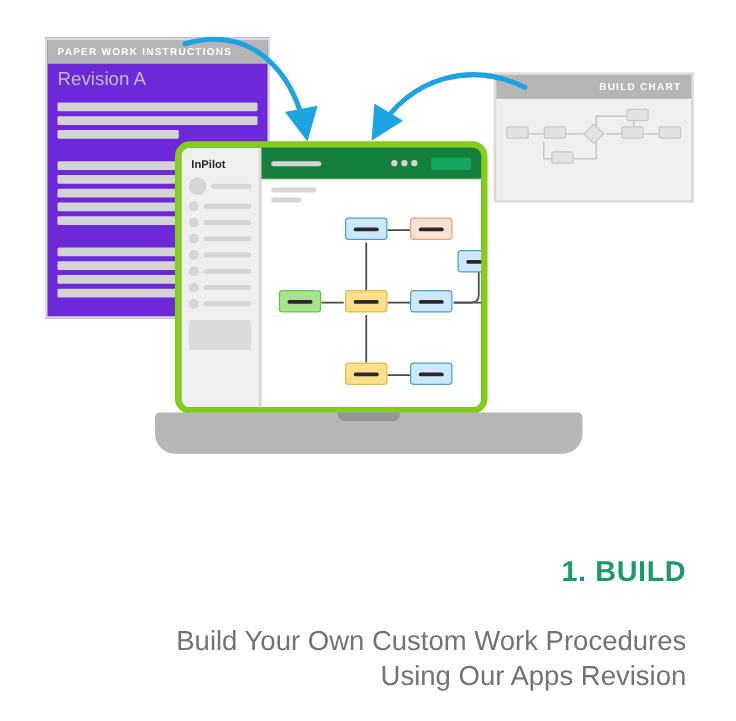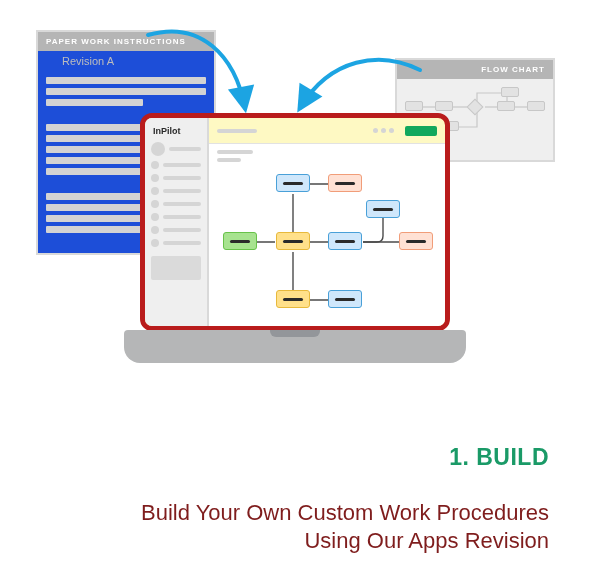--- a/index.html
+++ b/index.html
@@ -1,37 +1,37 @@
 <!DOCTYPE html>
 <html><head>
 <meta charset="utf-8">
 <style>
 * { margin:0; padding:0; box-sizing:border-box; }
 body { font-family: -apple-system, BlinkMacSystemFont, "Segoe UI", Helvetica, Arial, sans-serif; background:#fff; width:589px; height:577px; position:relative; overflow:hidden; color:#545454;}
 .stage { position:relative; width:589px; height:400px; }
 
 
-.paper-doc { position:absolute; left:36px; top:30px; width:180px; height:225px; background:#1d4ed8; border:2px solid #d9d9d9; }
+.paper-doc { position:absolute; left:36px; top:30px; width:180px; height:225px; background:#6d28d9; border:2px solid #d9d9d9; }
 .paper-doc .title-bar { background:#b5b5b5; color:#fff; font-size:8px; letter-spacing:1px; font-weight:700; padding:5px 8px; }
-.paper-doc .rev { font-size:11px; color:#bdbdbd; padding:4px 24px 6px; }
+.paper-doc .rev { font-size:15px; color:#bdbdbd; padding:4px 8px 6px; }
 .paper-doc .line { background:#d3d3d3; height:7px; margin:4px 8px; border-radius:1px; }
 .paper-doc .line.short { width:55%; }
 .paper-doc .gap { height:10px; }
 
 
 .flow-card { position:absolute; right:34px; top:58px; width:160px; height:104px; background:#efefef; border:2px solid #d9d9d9; }
 .flow-card .title-bar { background:#b5b5b5; color:#fff; font-size:8px; letter-spacing:1px; font-weight:700; text-align:right; padding:5px 8px; }
 .flow-mini { position:relative; width:100%; height:80px; }
 .flow-mini .n { position:absolute; width:18px; height:10px; background:#e2e2e2; border:1.5px solid #c7c7c7; border-radius:2px; }
 .flow-mini .d { position:absolute; width:12px; height:12px; background:#e2e2e2; border:1.5px solid #c7c7c7; transform:rotate(45deg); }
 .flow-mini svg { position:absolute; left:0; top:0; }
 
 
 .laptop { position:absolute; left:124px; top:113px; width:342px; height:250px; }
-.laptop-screen { position:absolute; left:16px; top:0; width:310px; height:218px; background:#fef9c3; border:5px solid #b91c1c; border-radius:12px; overflow:hidden; }
+.laptop-screen { position:absolute; left:16px; top:0; width:250px; height:218px; background:#15803d; border:5px solid #84cc16; border-radius:12px; overflow:hidden; }
 .laptop-base { position:absolute; left:0; bottom:0; width:342px; height:33px; background:#b5b6b7; border-radius:4px 4px 16px 16px; }
 .laptop-base .notch { position:absolute; left:50%; transform:translateX(-50%); top:0; width:50px; height:7px; background:#93969a; border-radius:0 0 6px 6px; }
 
 
 .app { display:flex; width:100%; height:100%; }
 .app-sidebar { width:64px; background:#efefef; border-right:2px solid #d9d9d9; padding:6px 6px; display:flex; flex-direction:column; gap:5px; }
 .brand { font-size:9px; font-weight:700; color:#2a2a2a; padding:2px 0 1px 2px; }
 .avatar-row { display:flex; align-items:center; gap:4px; }
 .avatar { width:14px; height:14px; background:#d5d5d5; border-radius:50%; }
 .avatar-line { flex:1; height:4px; background:#d5d5d5; border-radius:2px; }
@@ -57,21 +57,21 @@
 .node.orange { background:#ffe1d4; border:1.5px solid #f19d79; }
 .node.green  { background:#a7e38f; border:1.5px solid #68c24a; }
 .node.yellow { background:#ffe08a; border:1.5px solid #e7b93c; }
 
 
 .arrows { position:absolute; left:0; top:0; pointer-events:none; }
 
 
 .text-section { text-align:right; padding:44px 40px 0; }
 .step-title { color:#1a9a67; font-weight:700; font-size:23px; letter-spacing:0.5px; margin-bottom:28px; }
-.step-desc { color:#7f1d1d; font-size:22px; font-weight:500; line-height:1.25; }
+.step-desc { color:#737373; font-size:22px; font-weight:500; line-height:1.25; }
 </style>
 </head>
 <body>
 
 <div class="stage">
 
   <div class="paper-doc">
     <div class="title-bar">PAPER WORK INSTRUCTIONS</div>
     <div class="rev">Revision A</div>
     <div class="line"></div>
@@ -84,21 +84,21 @@
     <div class="line"></div>
     <div class="line"></div>
     <div class="gap"></div>
     <div class="line"></div>
     <div class="line"></div>
     <div class="line"></div>
     <div class="line short"></div>
   </div>
 
   <div class="flow-card">
-    <div class="title-bar">FLOW CHART</div>
+    <div class="title-bar">BUILD CHART</div>
     <div class="flow-mini">
       <svg width="160" height="80">
         <g stroke="#c7c7c7" stroke-width="1.2" fill="none">
           <path d="M26 28 h12"></path>
           <path d="M56 28 h14"></path>
           <path d="M88 28 h12"></path>
           <path d="M80 34 v14 h-18"></path>
           <path d="M80 22 v-8 h24"></path>
           <path d="M118 28 h12"></path>
           <path d="M110 14 v8"></path>

